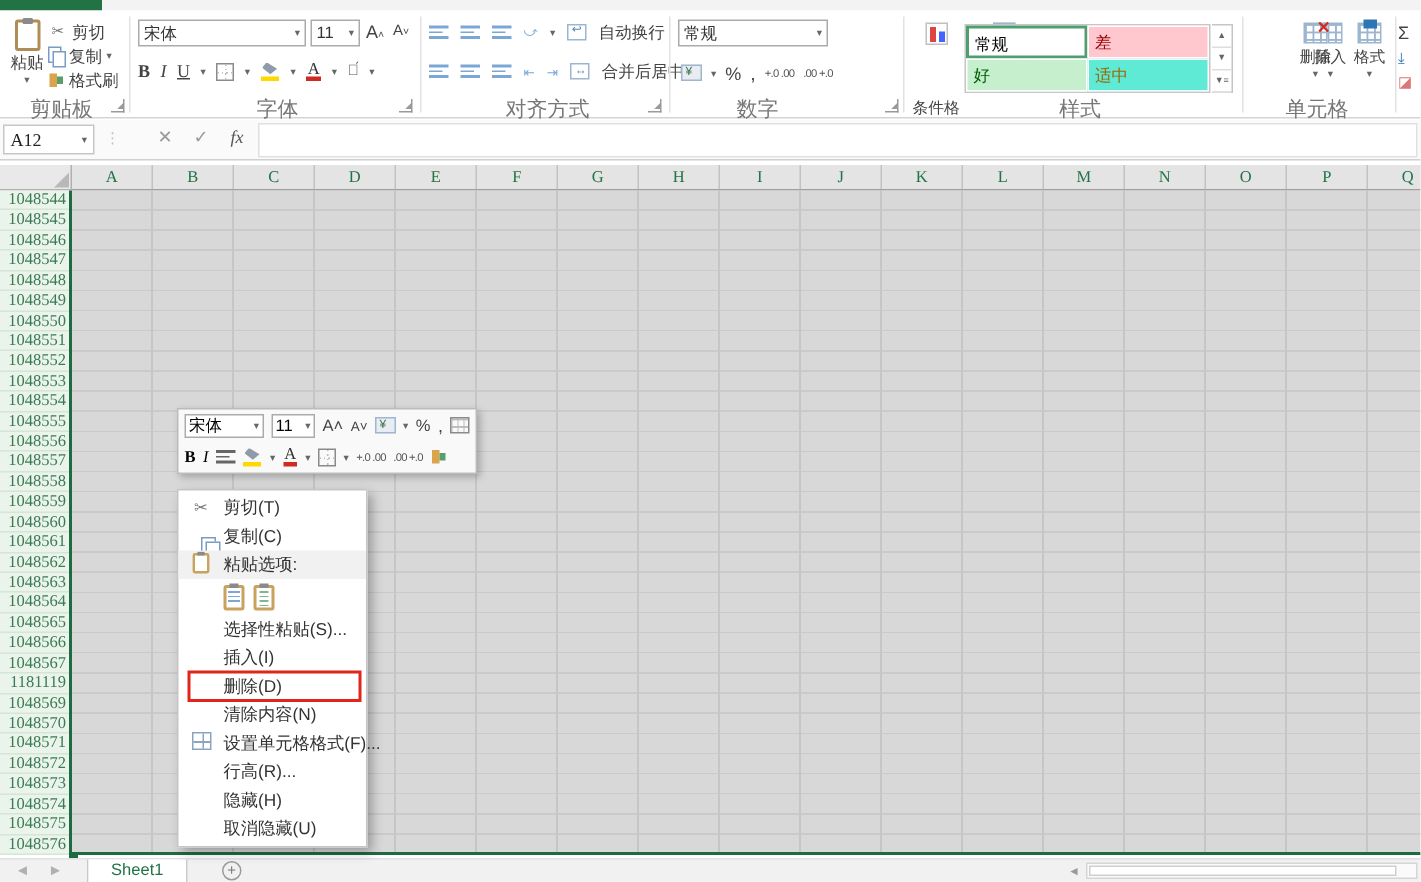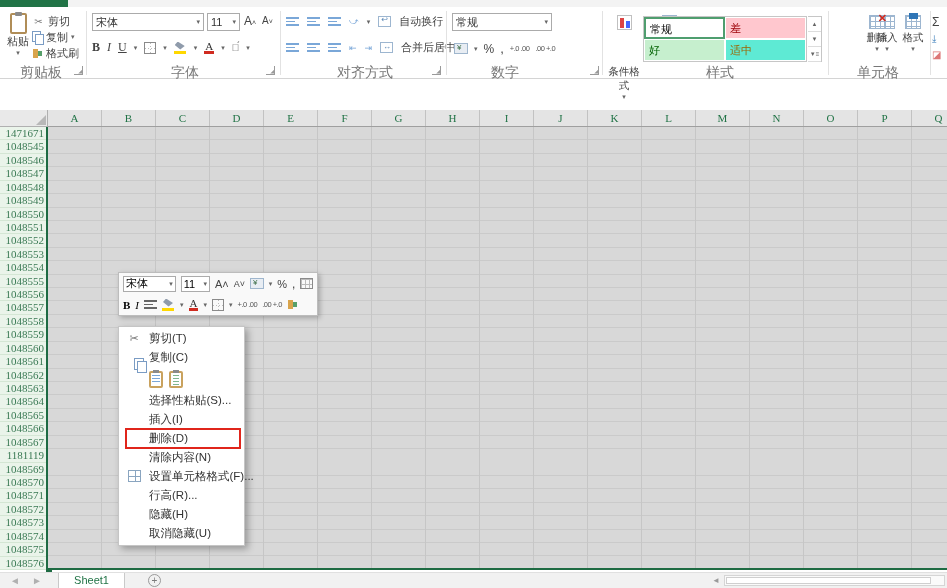--- a/index.html
+++ b/index.html
@@ -358,20 +358,31 @@
     <div class="grp-label" style="left:856px;width:44px;">单元格</div>
     <div class="grp-divider" style="left:930px;"></div>
 
     <div id="editing">
       <div><span>Σ</span></div>
       <div><span style="font-size:10px;color:#2e75b6;">⤓</span></div>
       <div><span style="font-size:10px;color:#d77;">◪</span></div>
     </div>
   </div>
 
+  <div id="formula-bar">
+    <div id="name-box">
+      <span>A12</span>
+      <span class="dd-arrow">▾</span>
+    </div>
+    <div id="fb-split">⋮</div>
+    <div class="fb-btn" style="left:100px;">✕</div>
+    <div class="fb-btn" style="left:124px;">✓</div>
+    <div class="fb-btn" id="fb-fx" style="left:148px;">fx</div>
+    <div id="fb-input"></div>
+  </div>
 
   <div id="corner"></div>
   <div id="col-headers">
       <div class="col-h">A</div>
       <div class="col-h">B</div>
       <div class="col-h">C</div>
       <div class="col-h">D</div>
       <div class="col-h">E</div>
       <div class="col-h">F</div>
       <div class="col-h">G</div>
@@ -380,21 +391,21 @@
       <div class="col-h">J</div>
       <div class="col-h">K</div>
       <div class="col-h">L</div>
       <div class="col-h">M</div>
       <div class="col-h">N</div>
       <div class="col-h">O</div>
       <div class="col-h">P</div>
       <div class="col-h">Q</div>
     </div>
   <div id="row-headers">
-      <div class="row-h">1471671</div>
+      <div class="row-h">1048544</div>
       <div class="row-h">1048545</div>
       <div class="row-h">1048546</div>
       <div class="row-h">1048547</div>
       <div class="row-h">1048548</div>
       <div class="row-h">1048549</div>
       <div class="row-h">1048550</div>
       <div class="row-h">1048551</div>
       <div class="row-h">1048552</div>
       <div class="row-h">1048553</div>
       <div class="row-h">1048554</div>
@@ -466,20 +477,24 @@
 
   <div id="context-menu">
       <div class="menu-item">
         <span class="mi-ic"><span class="mi-scissors">✂</span></span>
         <span>剪切(T)</span>
       </div>
       <div class="menu-item">
         <span class="mi-ic"><span class="mi-copy"></span></span>
         <span>复制(C)</span>
       </div>
+      <div class="menu-item label-row">
+        <span class="mi-ic"><span class="mi-clip" style="transform:scale(.8);display:inline-block;"></span></span>
+        <span>粘贴选项:</span>
+      </div>
       <div class="paste-row">
         <div class="mi-clip fmt"></div>
         <div class="mi-clip plain"></div>
       </div>
       <div class="menu-item">
         <span>选择性粘贴(S)...</span>
       </div>
       <div class="menu-item">
         <span>插入(I)</span>
       </div>

